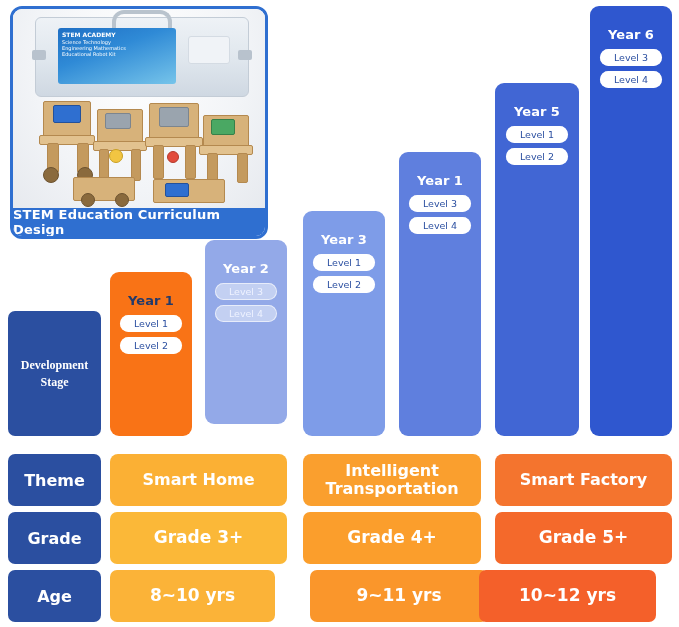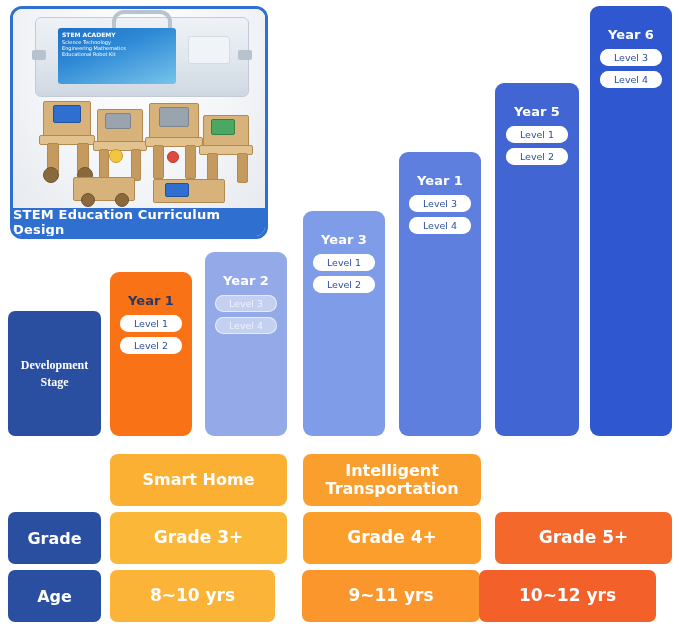--- a/index.html
+++ b/index.html
@@ -169,21 +169,21 @@
 
     <div class="caption-bar">STEM Education Curriculum Design</div>
   </div>
 
   <div class="bar" style="left:110px;top:272px;width:82px;height:164px;background:#f97316;">
     <div class="ytitle dark">Year 1</div>
     <div class="pill">Level 1</div>
     <div class="pill">Level 2</div>
   </div>
 
-  <div class="bar" style="left:205px;top:252px;width:82px;height:184px;background:#93a9e8;">
+  <div class="bar" style="left:205px;top:240px;width:82px;height:184px;background:#93a9e8;">
     <div class="ytitle">Year 2</div>
     <div class="pill ghost">Level 3</div>
     <div class="pill ghost">Level 4</div>
   </div>
 
   <div class="bar" style="left:303px;top:211px;width:82px;height:225px;background:#7e9ce8;">
     <div class="ytitle">Year 3</div>
     <div class="pill">Level 1</div>
     <div class="pill">Level 2</div>
   </div>
@@ -204,27 +204,29 @@
     <div class="ytitle">Year 6</div>
     <div class="pill">Level 3</div>
     <div class="pill">Level 4</div>
   </div>
 
   <div class="devstage">
     <span style="white-space:pre-line;font-family:Liberation Serif, serif;">Development
 Stage</span>
   </div>
 
+  <div class="rowlabel" style="top:454px;">Theme</div>
   <div class="rowlabel" style="top:570px;">Age</div>
   <div class="rowlabel" style="top:512px;">Grade</div>
 
   <div class="cell c-theme" style="left:110px;top:454px;width:177px;background:#fbb034;">Smart Home</div>
   <div class="cell c-theme" style="left:303px;top:454px;width:178px;background:#fa9f2e;">Intelligent Transportation</div>
+  <div class="cell c-theme" style="left:495px;top:454px;width:177px;background:#f4742e;">Smart Factory</div>
 
   <div class="cell c-grade" style="left:110px;top:512px;width:177px;background:#fbb838;">Grade 3+</div>
   <div class="cell c-grade" style="left:303px;top:512px;width:178px;background:#fb9e2c;">Grade 4+</div>
   <div class="cell c-grade" style="left:495px;top:512px;width:177px;background:#f4692b;">Grade 5+</div>
 
   <div class="cell c-age" style="left:110px;top:570px;width:165px;background:#fbb338;">8~10 yrs</div>
-  <div class="cell c-age" style="left:302px;top:570px;width:178px;background:#fa962b;">9~11 yrs</div>
+  <div class="cell c-age" style="left:310px;top:570px;width:178px;background:#fa962b;">9~11 yrs</div>
   <div class="cell c-age" style="left:479px;top:570px;width:177px;background:#f4602a;">10~12 yrs</div>
 
 </div>
 
 </body></html>

